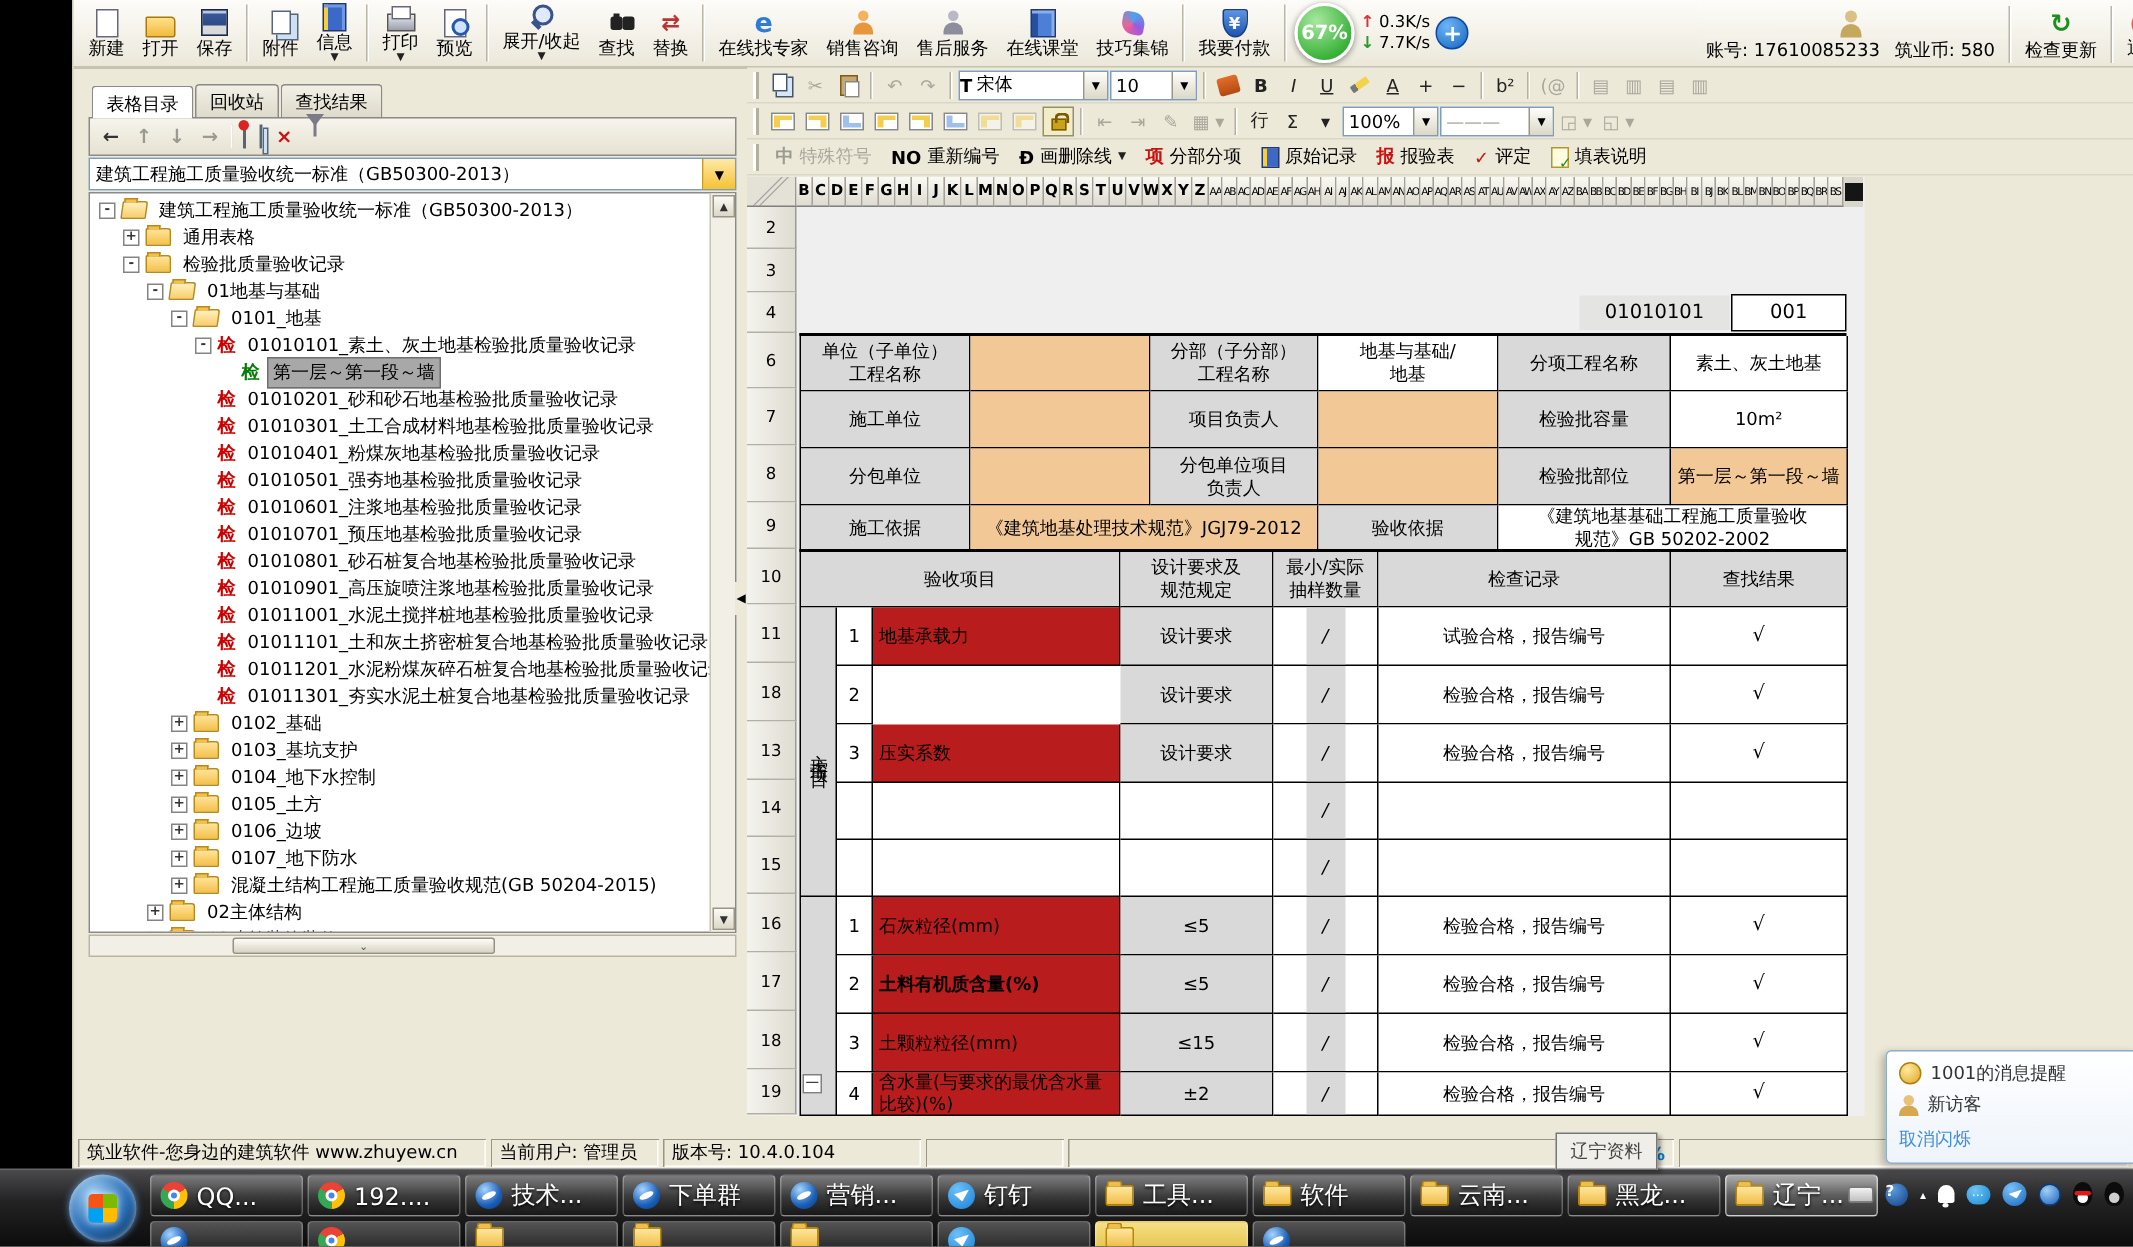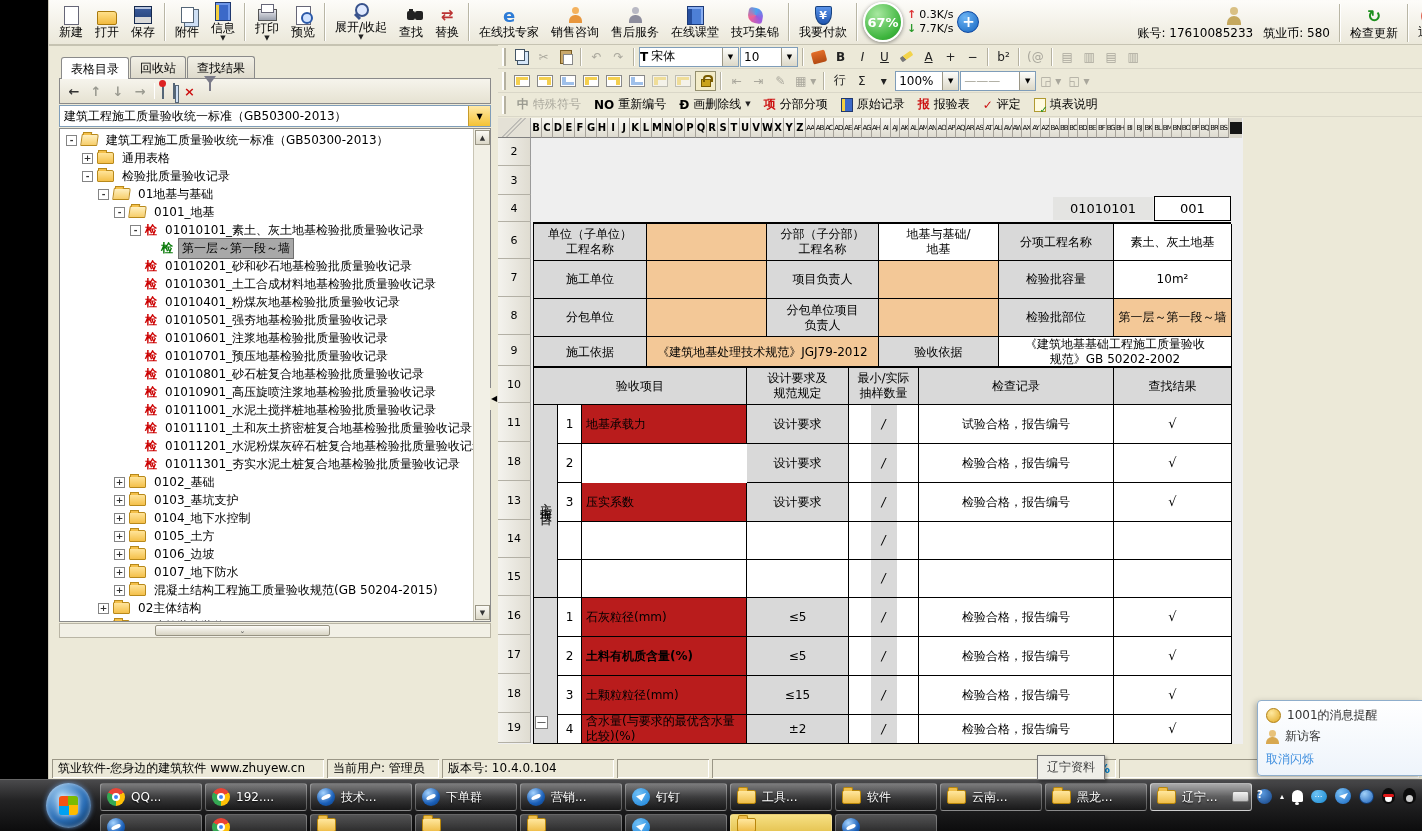--- a/index.html
+++ b/index.html
@@ -171,21 +171,21 @@
 .ic-visitor{width:13px;height:14px;position:relative}
 .ic-visitor::before{content:"";position:absolute;top:0;left:3px;width:7px;height:7px;border-radius:50%;background:#e8c27a}
 .ic-visitor::after{content:"";position:absolute;bottom:0;left:0;width:13px;height:7px;border-radius:6px 6px 0 0;background:#d8a850}
 .nlink{color:#3E8EDE;font-size:12px;margin-top:2px}
 
 
 .taskbar{position:absolute;left:0;top:779px;width:1422px;height:52px;background:linear-gradient(#4a4a4c,#232324 40%,#0c0c0d);border-top:1px solid #666;z-index:30;overflow:hidden}
 .orb{position:absolute;left:46px;top:3px;width:45px;height:45px;border-radius:50%;background:radial-gradient(circle at 35% 28%,#9ecdf2,#2a6db5 55%,#0b2f55 90%);box-shadow:0 0 5px rgba(120,180,255,.7),inset 0 0 4px rgba(255,255,255,.6);display:flex;align-items:center;justify-content:center}
 .orb-flag{width:19px;height:19px;border-radius:3px;background:conic-gradient(#7CBB00 0 25%,#FFBB00 0 50%,#00A1F1 0 75%,#F65314 0 100%);box-shadow:0 0 5px rgba(255,255,255,.8)}
 .tkrow1{position:absolute;left:100px;top:3px;display:flex;gap:3px}
-.tkb{width:102px;height:28px;border:1px solid rgba(255,255,255,.28);border-radius:3px;background:linear-gradient(rgba(255,255,255,.30),rgba(255,255,255,.10) 48%,rgba(0,0,0,.12));display:flex;align-items:center;gap:6px;padding:0 6px;color:#fff;font-size:12px;text-shadow:0 1px 2px #000;white-space:nowrap;overflow:hidden}
+.tkb{width:102px;height:28px;border:1px solid rgba(255,255,255,.28);border-radius:3px;background:linear-gradient(rgba(255,255,255,.30),rgba(255,255,255,.10) 48%,rgba(0,0,0,.12));display:flex;align-items:center;gap:6px;padding:0 6px;color:#fff;font-size:16px;text-shadow:0 1px 2px #000;white-space:nowrap;overflow:hidden}
 .tkb.active{background:linear-gradient(rgba(255,255,255,.55),rgba(255,255,255,.25) 48%,rgba(255,255,255,.12));border-color:rgba(255,255,255,.55)}
 .tkrow2{position:absolute;left:100px;top:34px;display:flex;gap:3px}
 .tkb2{width:102px;height:26px;border:1px solid rgba(255,255,255,.28);border-radius:3px;background:linear-gradient(rgba(255,255,255,.26),rgba(255,255,255,.08));display:flex;align-items:flex-start;padding:3px 6px}
 .tkb2.flash{background:linear-gradient(#f6e084,#dfb93e)}
 .tk-chrome{width:18px;height:18px;border-radius:50%;background:conic-gradient(from -60deg,#EA4335 0 120deg,#FFC107 0 240deg,#34A853 0 360deg);position:relative;flex:none}
 .tk-chrome::after{content:"";position:absolute;inset:5px;background:#4285F4;border:2px solid #fff;border-radius:50%}
 .tk-swirl{width:18px;height:18px;border-radius:50%;background:radial-gradient(circle at 35% 28%,#a6d4ff,#1a5fb8 60%,#0a3a78);flex:none;position:relative}
 .tk-swirl::after{content:"";position:absolute;left:4px;top:7px;width:10px;height:4px;background:#fff;border-radius:50%;transform:rotate(-25deg)}
 .tk-dingtalk{width:18px;height:18px;border-radius:50%;background:radial-gradient(circle at 35% 28%,#6fc0f7,#1780d8);flex:none;position:relative}
 .tk-dingtalk::after{content:"";position:absolute;left:4px;top:5px;width:10px;height:8px;background:#fff;clip-path:polygon(0 40%,100% 0,55% 100%)}

